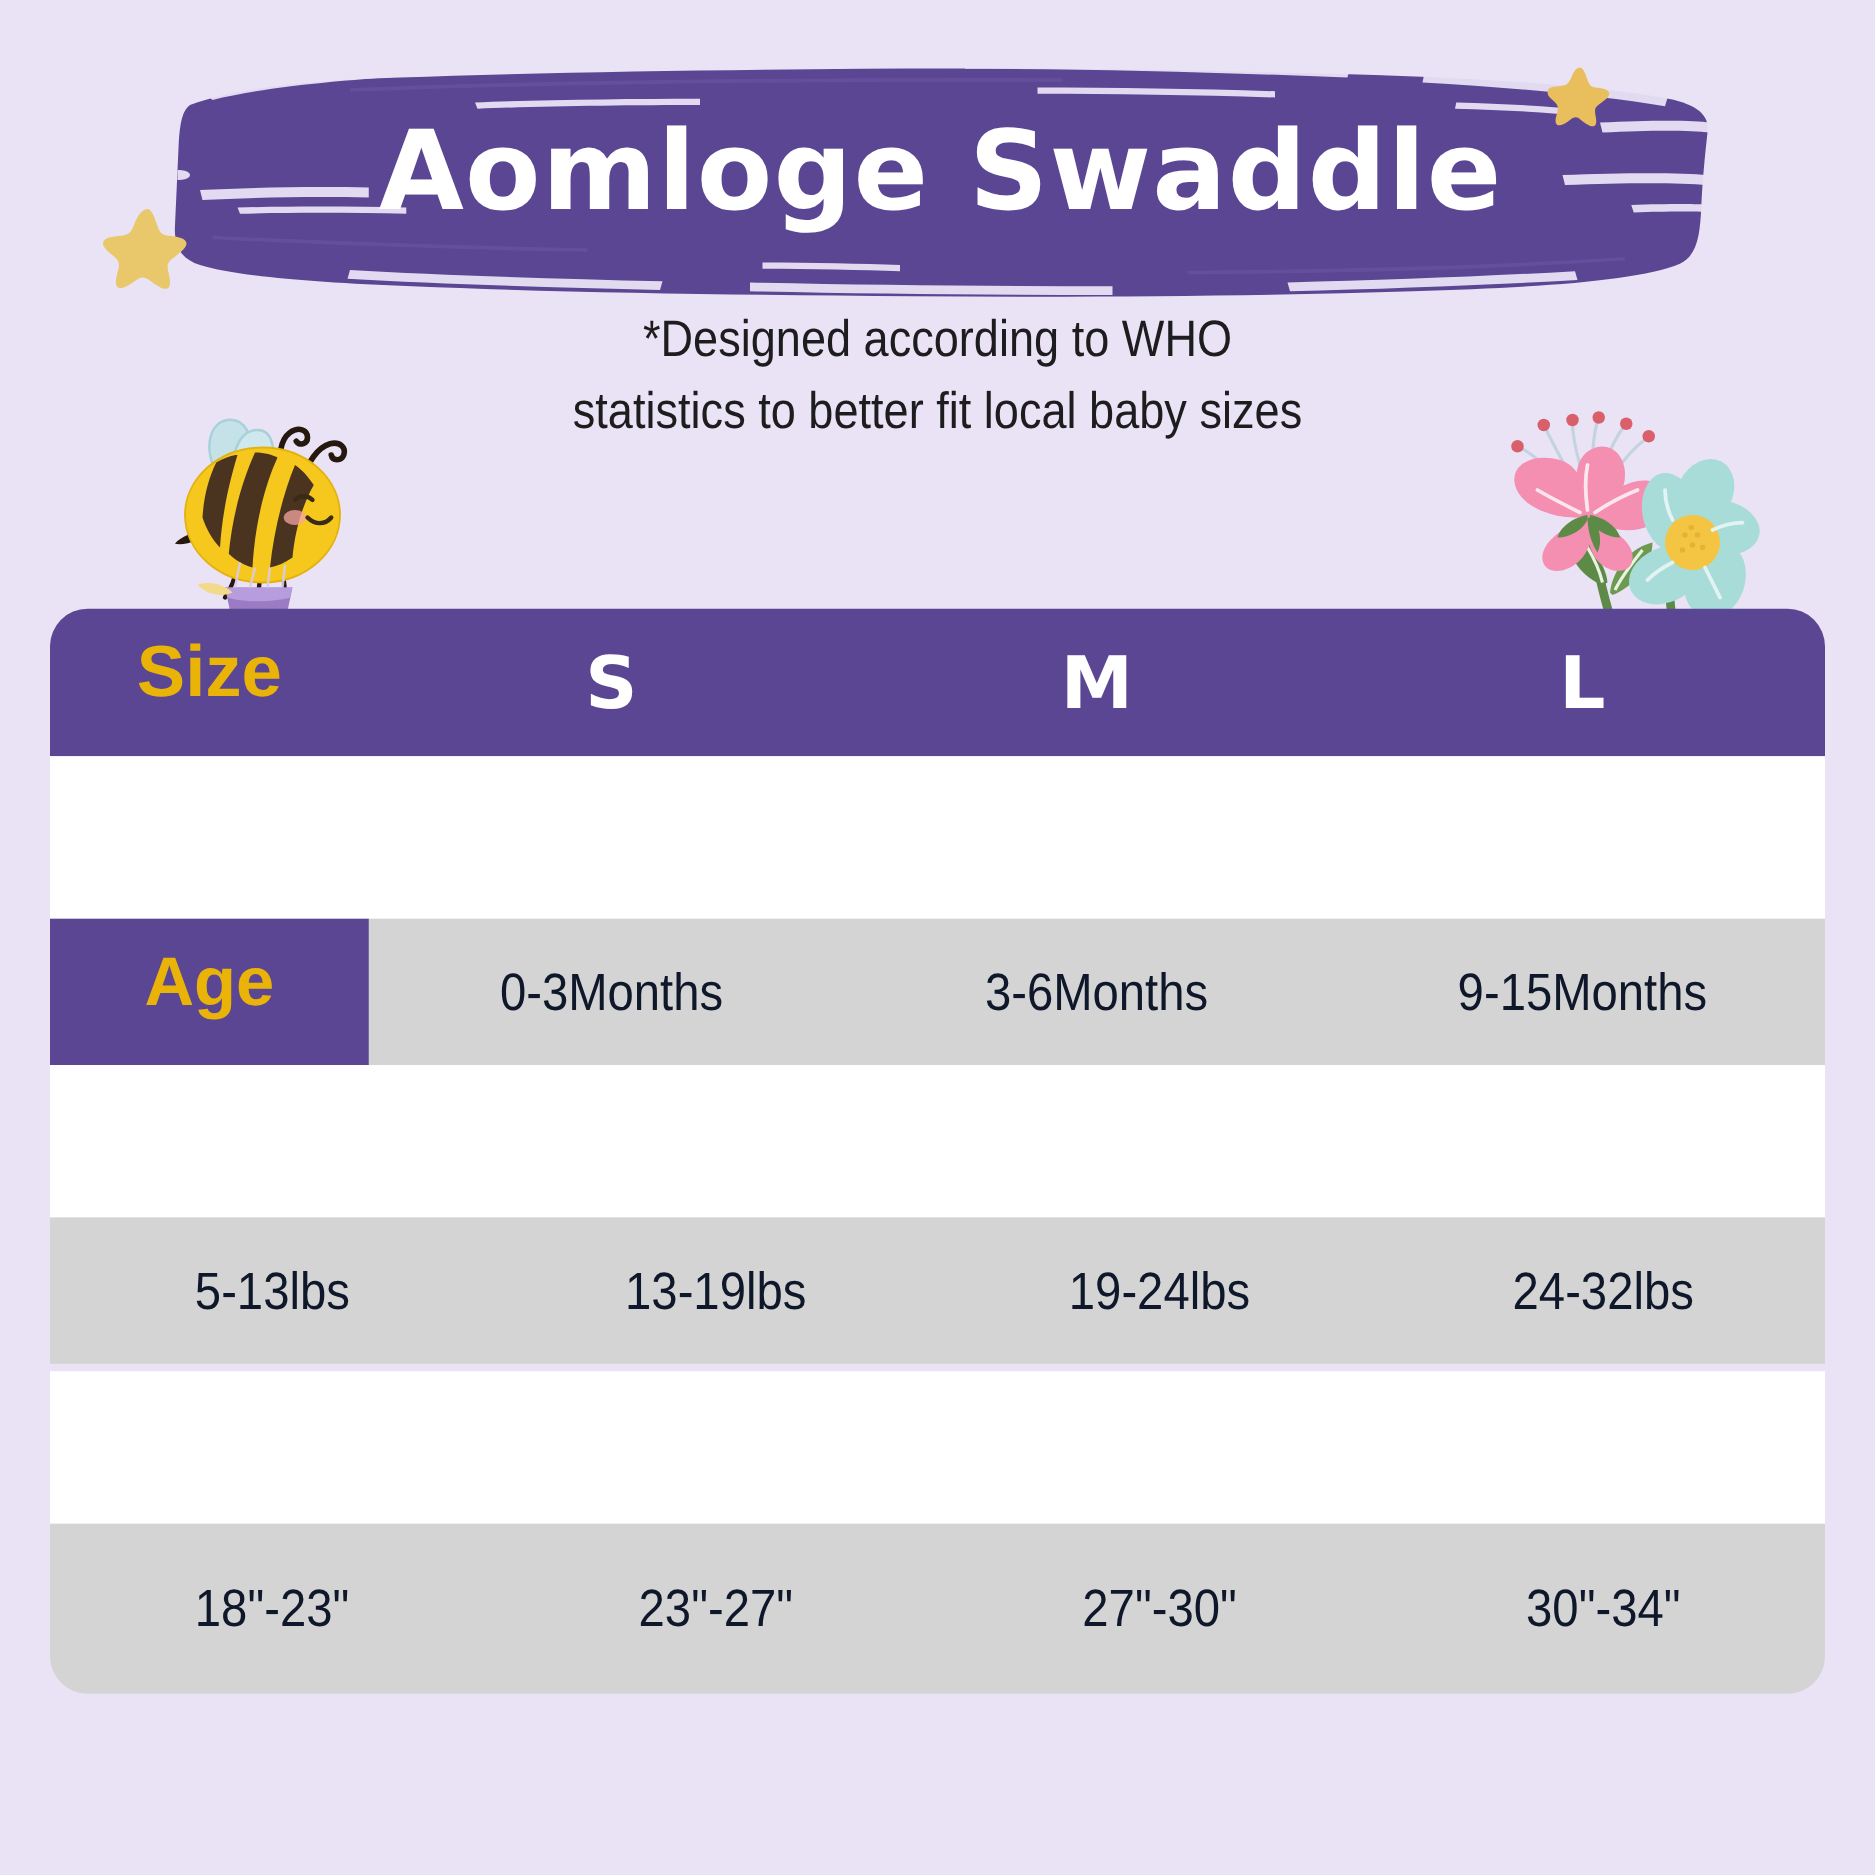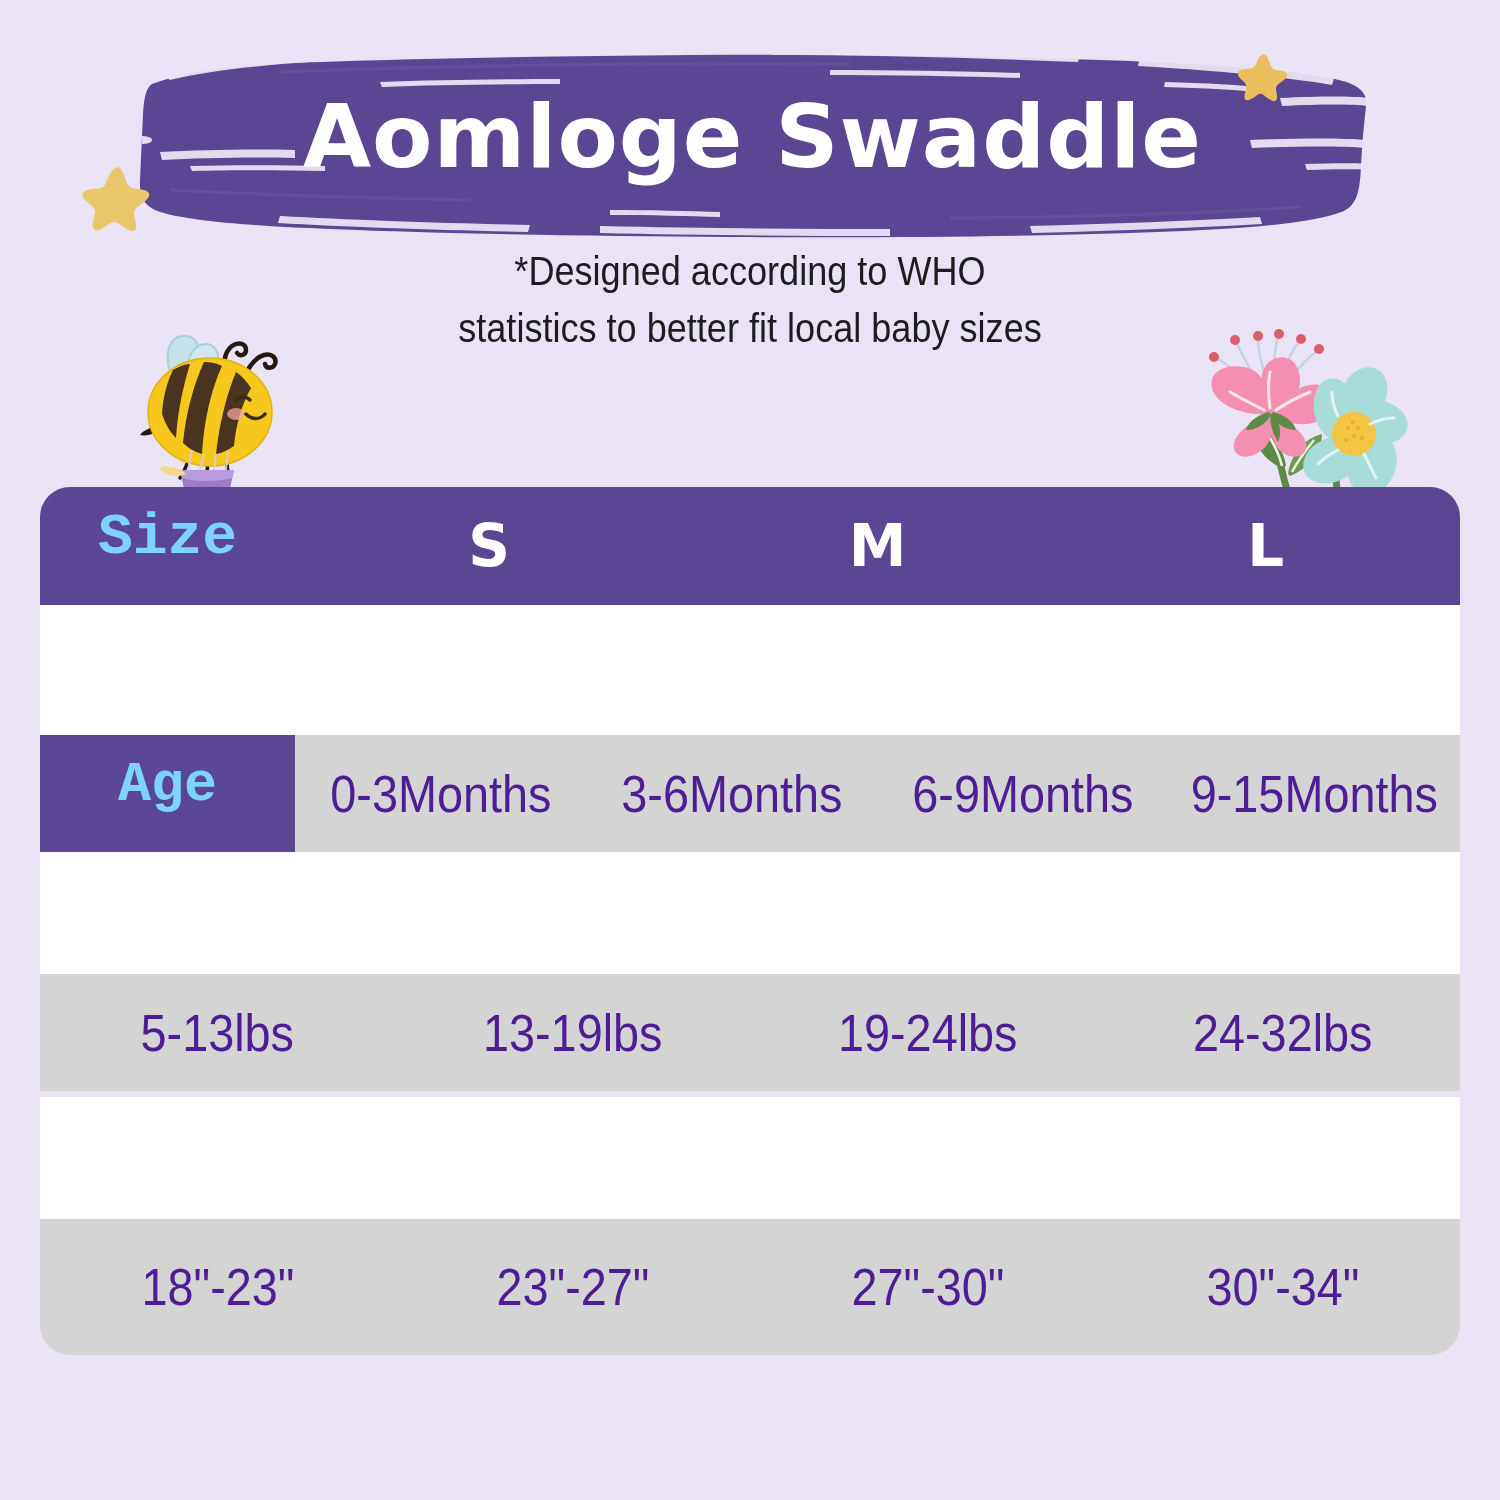--- a/index.html
+++ b/index.html
@@ -94,37 +94,37 @@
     left: 0;
     width: 1420px;
     display: flex;
   }
   .row .label-cell {
     width: 255px;
     flex: 0 0 255px;
     display: flex;
     align-items: center;
     justify-content: center;
-    color: #7dd3fc;
-    font-family: Liberation Mono, monospace;
+    color: #eab308;
+    font-family: Liberation Sans, sans-serif;
     font-weight: bold;
     font-size: 55px;
     line-height: 1;
     background: #5b4694;
     box-sizing: border-box;
     padding-bottom: 16px;
   }
   .row .data-cell {
     flex: 1 1 0;
     display: flex;
     align-items: center;
     justify-content: center;
-    color: #4c1d95;
+    color: #0f172a;
     font-family: "Liberation Sans Narrow", "Liberation Sans", sans-serif;
-    font-size: 52px;
+    font-size: 42px;
     line-height: 1;
     white-space: nowrap;
     box-sizing: border-box;
   }
 
   
   .row-header {
     top: 0;
     height: 118px;
     background: #5b4694;
@@ -365,23 +365,20 @@
 
     <div class="row row-data row-age">
       <div class="label-cell">Age</div>
       <div class="data-cell">
           <span class="cell-text">0-3Months</span>
         </div>
       <div class="data-cell">
           <span class="cell-text">3-6Months</span>
         </div>
       <div class="data-cell">
-          <span class="cell-text">6-9Months</span>
-        </div>
-      <div class="data-cell">
           <span class="cell-text">9-15Months</span>
         </div>
     </div>
 
     <div class="row row-gap gap2"></div>
 
     <div class="row row-data row-weight">
       <div class="data-cell">
           <span class="cell-text">5-13lbs</span>
         </div>

